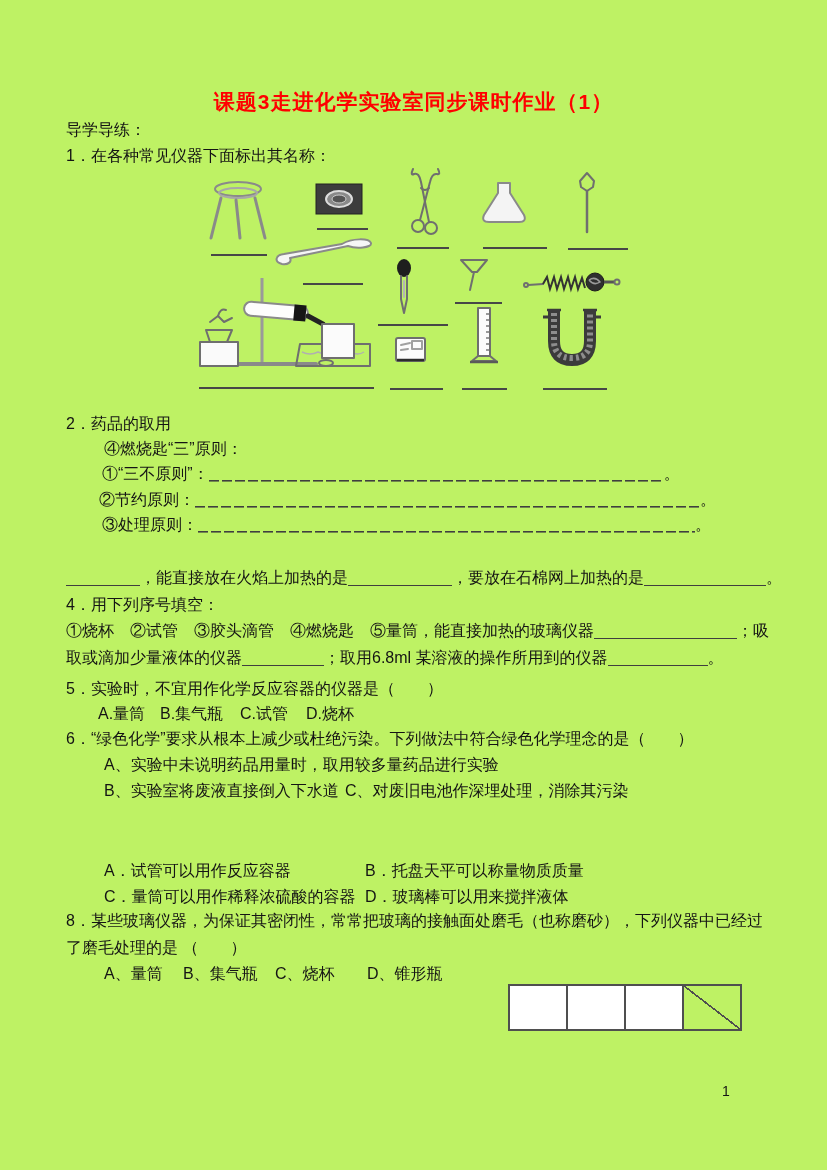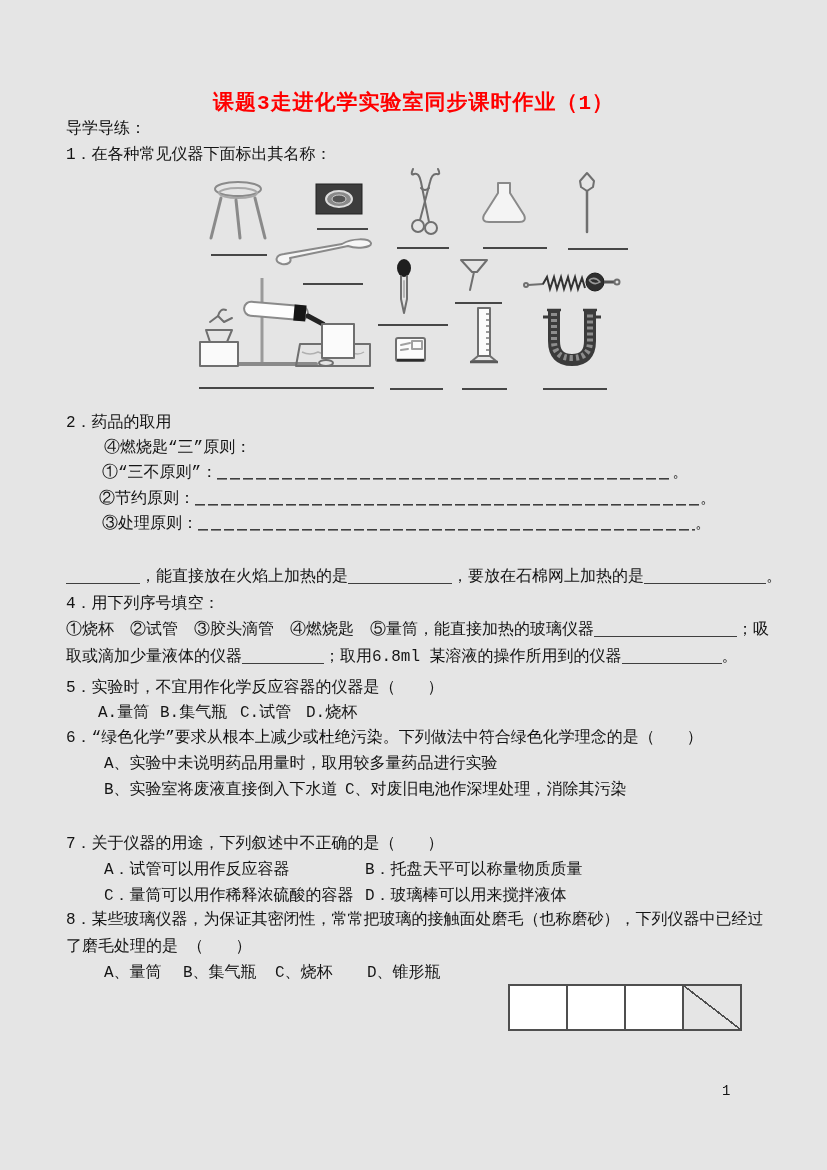--- a/index.html
+++ b/index.html
@@ -1,18 +1,18 @@
 <!DOCTYPE html>
 <html><head>
 <meta charset="utf-8">
 <style>
   html,body{margin:0;padding:0;background:#888;}
   .page{
-    position:relative;width:827px;height:1170px;margin:0 auto;background:#e5e5e5;
-    font-family:Liberation Mono, monospace;color:#141414;overflow:hidden;
+    position:relative;width:827px;height:1170px;margin:0 auto;background:#bef264;
+    font-family:Liberation Sans, sans-serif;color:#141414;overflow:hidden;
   }
   .t{position:absolute;white-space:pre;font-size:16px;line-height:19px;}
   .title{
     position:absolute;left:0;right:0;top:88px;text-align:center;
     font-weight:bold;font-size:21px;letter-spacing:1px;
   }
   .blank{
     display:inline-block;height:15px;vertical-align:-3px;
     border-bottom:1.6px solid #3f3f3f;
   }
@@ -172,21 +172,20 @@
   <div class="t" style="left:98px;top:704px">A.量筒</div>
   <div class="t" style="left:160px;top:704px">B.集气瓶</div>
   <div class="t" style="left:240px;top:704px">C.试管</div>
   <div class="t" style="left:306px;top:704px">D.烧杯</div>
 
   <div class="t" style="left:66px;top:729px">6．“绿色化学”要求从根本上减少或杜绝污染。下列做法中符合绿色化学理念的是（　　）</div>
   <div class="t" style="left:104px;top:755px">A、实验中未说明药品用量时，取用较多量药品进行实验</div>
   <div class="t" style="left:345px;top:781px">C、对废旧电池作深埋处理，消除其污染</div>
   <div class="t" style="left:104px;top:781px">B、实验室将废液直接倒入下水道</div>
 
-  <div class="t" style="left:66px;top:835px">7．关于仪器的用途，下列叙述中不正确的是（　　）</div>
   <div class="t" style="left:104px;top:861px">A．试管可以用作反应容器</div>
   <div class="t" style="left:365px;top:861px">B．托盘天平可以称量物质质量</div>
   <div class="t" style="left:104px;top:887px">C．量筒可以用作稀释浓硫酸的容器</div>
   <div class="t" style="left:365px;top:887px">D．玻璃棒可以用来搅拌液体</div>
 
   <div class="t" style="left:66px;top:911px">8．某些玻璃仪器，为保证其密闭性，常常把玻璃的接触面处磨毛（也称磨砂），下列仪器中已经过</div>
   <div class="t" style="left:66px;top:938px">了磨毛处理的是 （　　）</div>
   <div class="t" style="left:104px;top:964px">A、量筒</div>
   <div class="t" style="left:183px;top:964px">B、集气瓶</div>
   <div class="t" style="left:275px;top:964px">C、烧杯</div>

